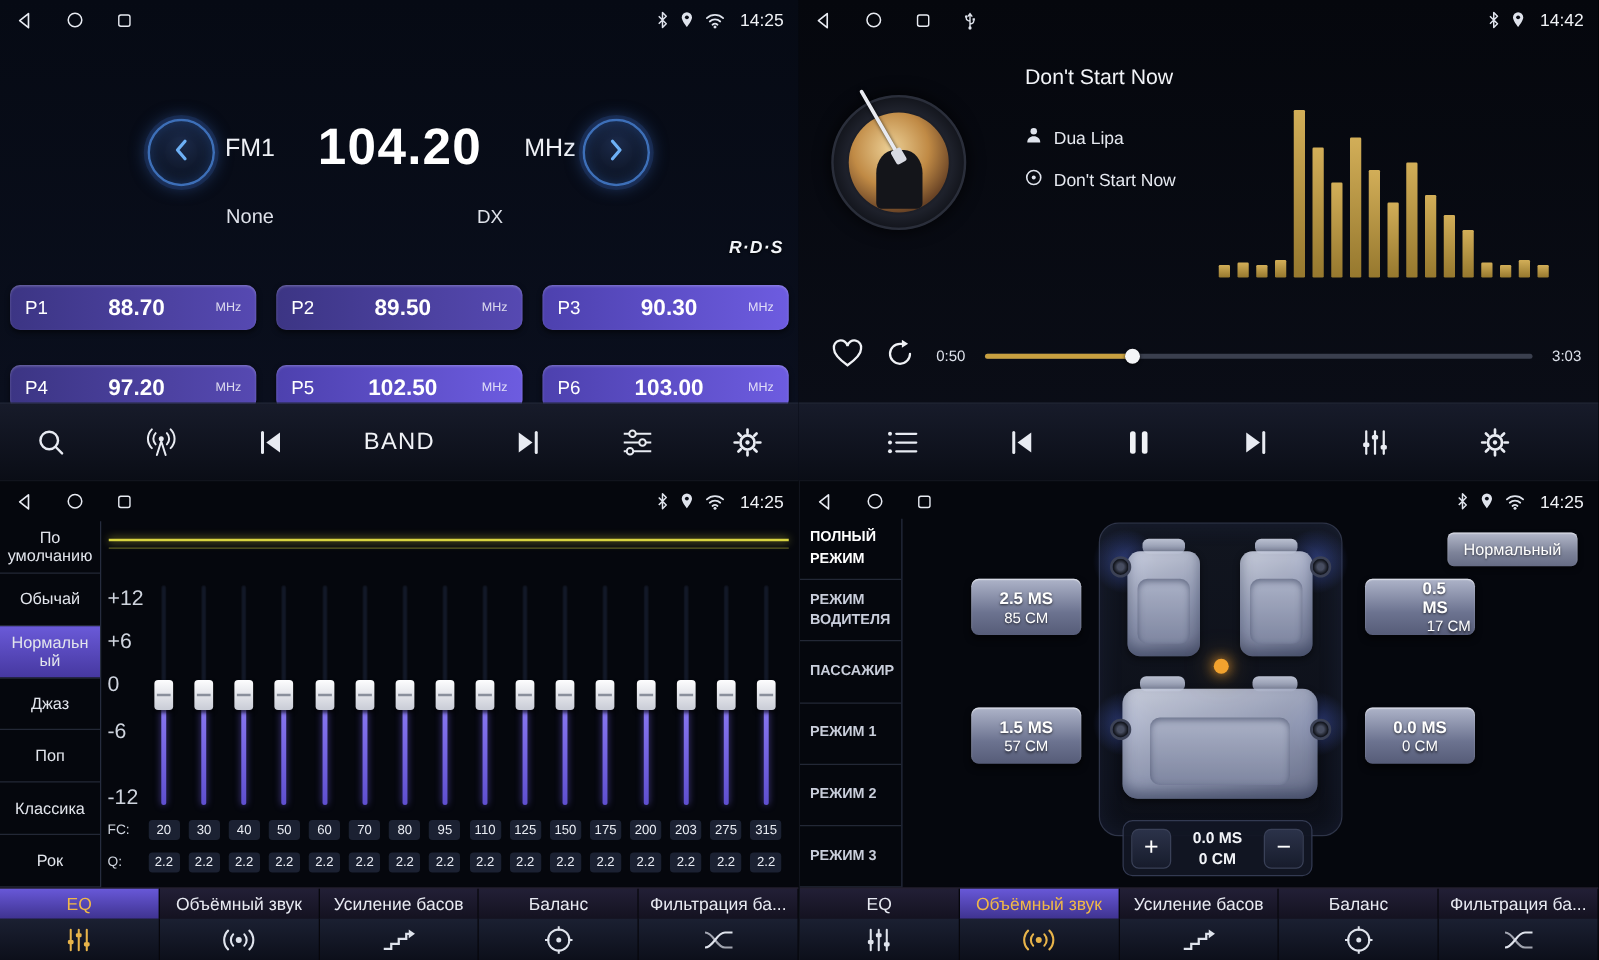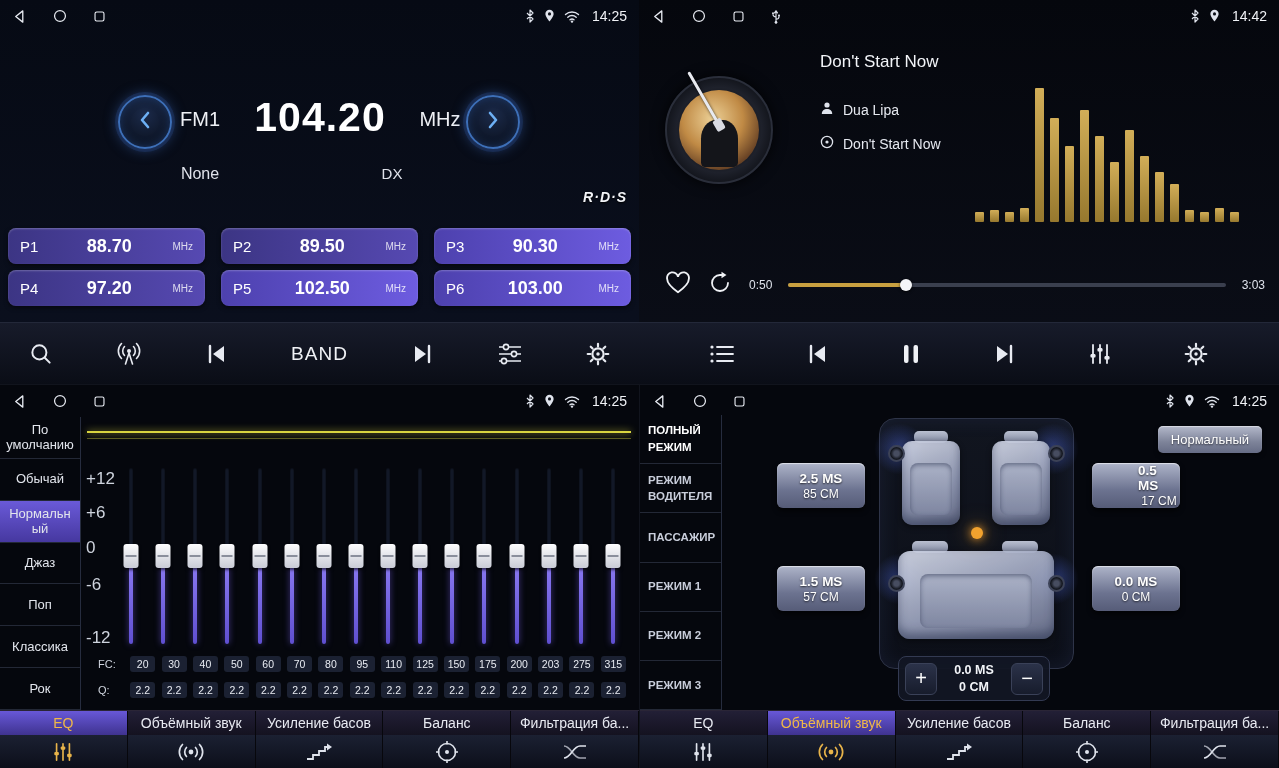--- a/index.html
+++ b/index.html
@@ -39,21 +39,21 @@
   #btn-next-freq { left:466px; top:95px; }
   .band-label  { position:absolute; left:168px; top:108px; width:64px; text-align:center; font-size:20px; color:#eef0f5; }
   .freq-value  { position:absolute; left:232px; top:94px; width:176px; text-align:center; font-size:41px; font-weight:bold; letter-spacing:1px; color:#fff; }
   .freq-unit   { position:absolute; left:408px; top:108px; width:64px; text-align:center; font-size:20px; color:#eef0f5; }
   .mode-left   { position:absolute; left:168px; top:165px; width:64px; text-align:center; font-size:16px; color:#dfe2ea; }
   .mode-right  { position:absolute; left:368px; top:165px; width:48px; text-align:center; font-size:15px; color:#dfe2ea; }
   .rds { position:absolute; right:12px; top:189px; font-size:14px; font-weight:bold; font-style:italic; letter-spacing:1px; color:#f2f4f8;
          text-shadow:0 1px 2px #000; }
 
   .presets { position:absolute; left:8px; right:8px; top:228px; display:grid;
-    grid-template-columns:repeat(3,1fr); gap:6px 16px; }
+    grid-template-columns:repeat(3,1fr); gap:28px 16px; }
   .preset { height:36px; border-radius:8px; display:flex; align-items:center; padding:0 12px; gap:8px; cursor:pointer;
     background:linear-gradient(90deg,#3c3584,#5649b2);
     box-shadow:inset 0 1px 2px rgba(255,255,255,.25), 0 2px 4px rgba(0,0,0,.5); }
   .preset.v-bright { background:linear-gradient(90deg,#4d41ae,#6d5ce0); }
   .preset-label { font-size:15px; color:#ffffff; width:26px; }
   .preset-freq  { flex:1; text-align:center; font-size:18px; font-weight:bold; color:#fff; }
   .preset-unit  { font-size:10px; opacity:.8; }
 
   .toolbar { position:absolute; left:0; right:0; bottom:0; height:62px; display:flex; align-items:center;
     justify-content:space-between; padding:0 28px;
@@ -117,21 +117,21 @@
   .gain-labels span:nth-of-type(5){top:221px}
   .sliders { position:absolute; left:34px; right:10px; top:51px; height:176px; display:flex; }
   .slider { flex:1; position:relative; cursor:pointer; }
   .sl-track { position:absolute; left:50%; transform:translateX(-50%); top:0; bottom:0; width:4px;
     background:#141a2a; border-radius:2px; box-shadow:inset 0 0 2px #000; }
   .sl-fill { position:absolute; left:50%; transform:translateX(-50%); top:50%; bottom:0; width:4px;
     background:linear-gradient(180deg,#8d7cf4,#5f4fd0); border-radius:2px; box-shadow:0 0 6px rgba(120,100,240,.55); }
   .sl-handle { position:absolute; left:50%; top:50%; transform:translate(-50%,-50%); width:15px; height:24px;
     border-radius:3px; background:linear-gradient(180deg,#fdfdfe,#c9ccd6); box-shadow:0 2px 3px rgba(0,0,0,.65); }
   .sl-handle::after { content:""; position:absolute; left:2px; right:2px; top:50%; height:2px; margin-top:-1px; background:#8a8f9c; }
-  .band-row { position:absolute; left:12px; right:10px; height:18px; display:flex; align-items:center;justify-content:center; }
+  .band-row { position:absolute; left:0; right:10px; height:18px; display:flex; align-items:center;justify-content:center; }
   .fc-row { top:238px; } .q-row { top:264px; }
   .row-label { width:34px; padding-left:5px; font-size:11px; color:#cfd4de; }
   .row-boxes { flex:1; display:flex; }
   .cell { flex:1; display:flex; justify-content:center; }
   .cell span { min-width:25px; padding:2px 2px; background:#1b2132; border-radius:3px;
     font-size:10.5px; text-align:center; color:#e8ebf2; }
 
   
   .sr-sidebar { position:absolute; left:0; top:30px; width:82px; bottom:58px; border-right:1px solid #262c3e;
     display:flex; flex-direction:column; }

